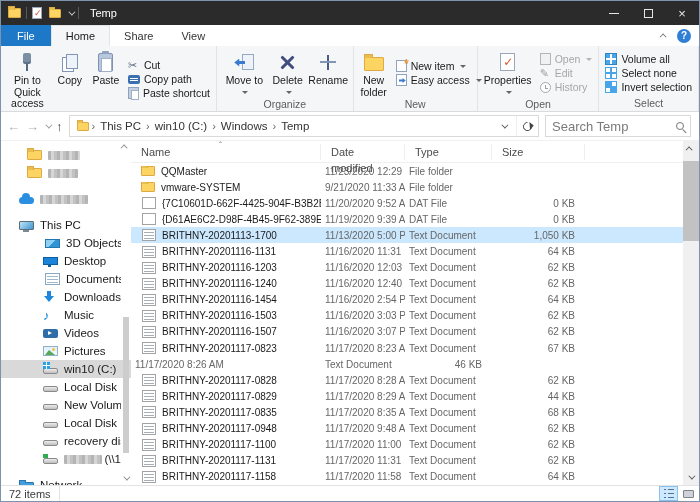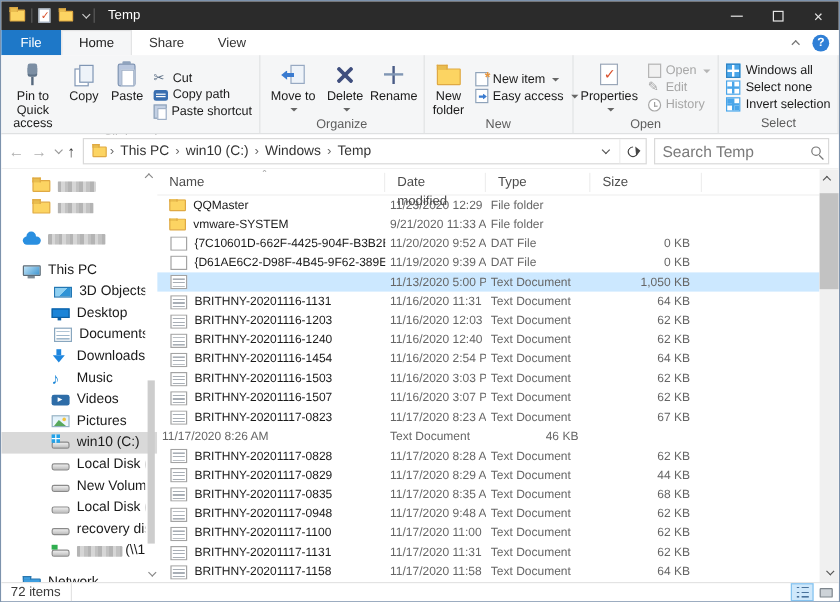--- a/index.html
+++ b/index.html
@@ -353,21 +353,21 @@
         </div>
       </div>
       <div class="rlabel">Open</div>
     </div>
 
     <div class="rgroup" style="width:106px;">
       <div class="rcontent">
         <div class="rstack">
           <div class="rsmall">
             <span class="mi mi-selall"></span>
-            <span>Windows all</span>
+            <span>Volume all</span>
           </div>
           <div class="rsmall">
             <span class="mi mi-selnone"></span>
             <span>Select none</span>
           </div>
           <div class="rsmall">
             <span class="mi mi-selinv"></span>
             <span>Invert selection</span>
           </div>
         </div>
@@ -594,20 +594,21 @@
     </span>
     <span class="cell cdate">11/19/2020 9:39 AM</span>
     <span class="cell ctype">DAT File</span>
     <span class="cell csize">0 KB</span>
     <span class="cell"></span>
   </div>
 
   <div class="frow sel">
     <span class="cell cname">
       <span class="fic ic-txt"></span>
+      <span>BRITHNY-20201113-1700</span>
     </span>
     <span class="cell cdate">11/13/2020 5:00 PM</span>
     <span class="cell ctype">Text Document</span>
     <span class="cell csize">1,050 KB</span>
     <span class="cell"></span>
   </div>
 
   <div class="frow">
     <span class="cell cname">
       <span class="fic ic-txt"></span>

